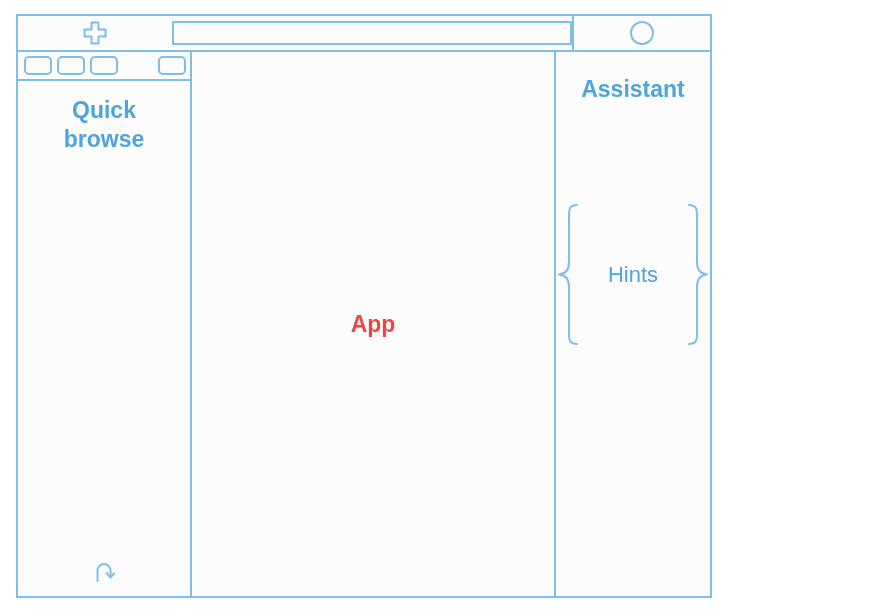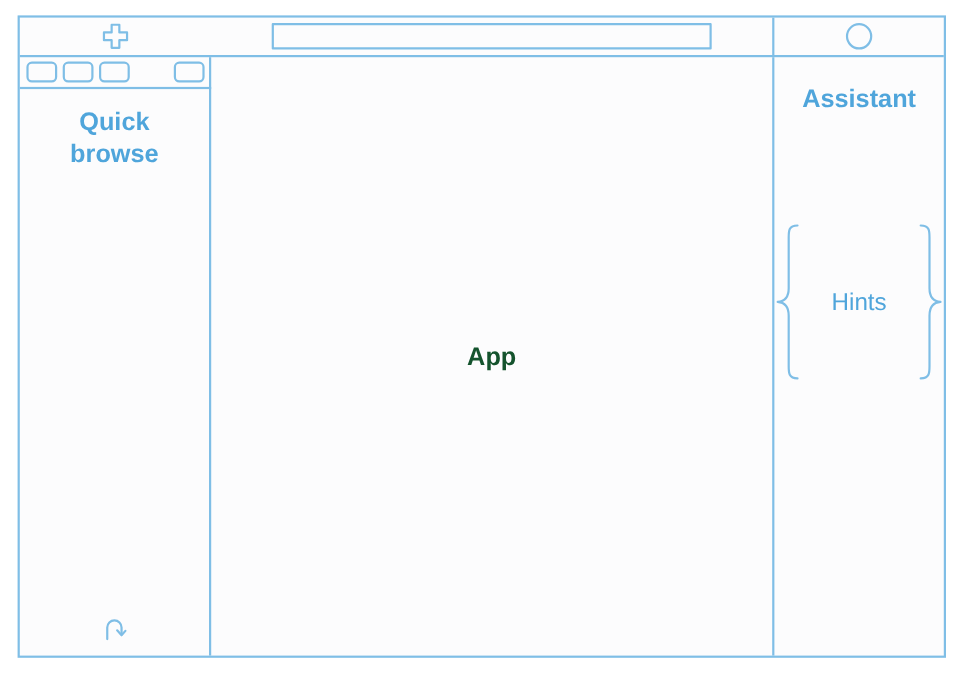--- a/index.html
+++ b/index.html
@@ -9,21 +9,21 @@
     width: 879px;
     height: 616px;
     overflow: hidden;
     font-family: "Liberation Sans", sans-serif;
   }
 
   #wireframe {
     position: absolute;
     left: 16px;
     top: 14px;
-    width: 844px;
+    width: 696px;
     height: 584px;
     box-sizing: border-box;
     border: 2px solid #7FBEE6;
     background: #FCFCFD;
   }
 
   
   .topbar {
     position: absolute;
     left: 0; top: 0;
@@ -145,21 +145,21 @@
   .app-panel {
     flex: 1;
     box-sizing: border-box;
     display: flex;
     align-items: center;
     justify-content: center;
   }
   .app-label {
     font-size: 23px;
     font-weight: bold;
-    color: #14532d;
+    color: #ef4444;
     text-align: center;
   }
 
   .assistant-panel {
     width: 156px;
     box-sizing: border-box;
     border-left: 2px solid #7FBEE6;
     display: flex;
     flex-direction: column;
     align-items: center;

